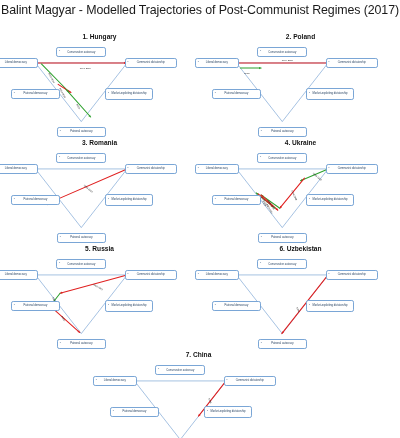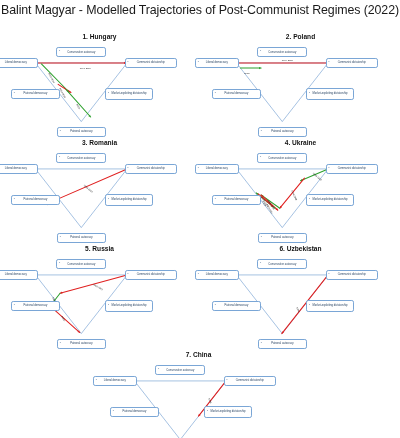--- a/index.html
+++ b/index.html
@@ -40,21 +40,21 @@
     font-size:2.6px;color:#3b5c80;line-height:1;
   }
   .yearlab{
     position:absolute;font-size:2.3px;color:#222;white-space:nowrap;
     transform-origin:left center;line-height:1;
   }
 </style>
 </head>
 <body>
 
-<h1 id="main-title">Balint Magyar - Modelled Trajectories of Post-Communist Regimes (2022)</h1>
+<h1 id="main-title">Balint Magyar - Modelled Trajectories of Post-Communist Regimes (2017)</h1>
 
 <div class="grid" id="grid">
     <div class="panel" style="left: 1px; top: 14px; width: 197px;">
       <div class="panel-title">1. Hungary</div>
       <div class="canvas" style="width: 197px; height: 102px;">
         <svg width="197" height="102" viewBox="0 0 197 102">
           <path d="M34.474999999999994,21.93 L126.08,21.93 L80.27749999999999,80.58 Z" fill="none" stroke="#5b8fc9" stroke-width="0.55"></path>
           <line x1="34.474999999999994" y1="21.93" x2="125.095" y2="21.93" stroke="#e02020" stroke-width="1.05" stroke-linecap="round"></line>
           <path d="M125.095,21.93 L122.995,23.085 L122.995,20.775 Z" fill="#e02020"></path>
           <line x1="40.385" y1="22.95" x2="67.96499999999999" y2="51" stroke="#2ca02c" stroke-width="1.05" stroke-linecap="round"></line>

